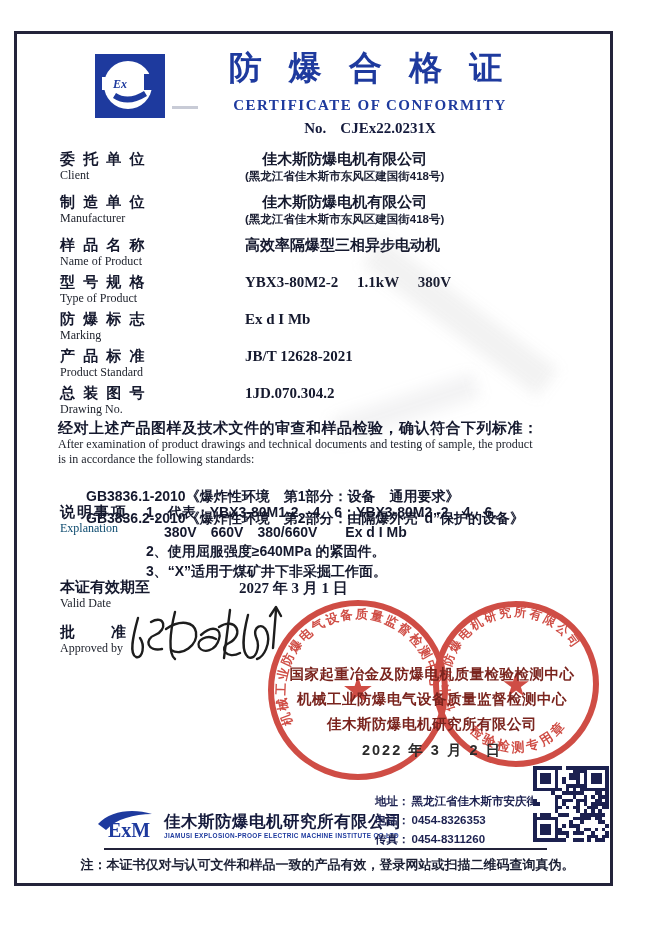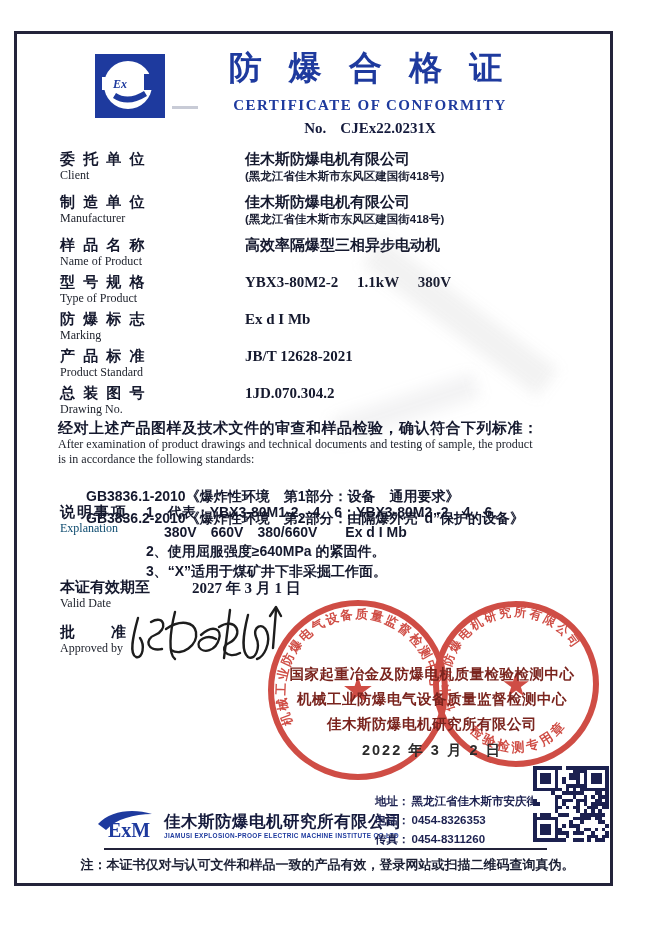--- a/index.html
+++ b/index.html
@@ -20,39 +20,39 @@
 
   
   .fields{position:absolute;left:60px;top:150px;width:545px;}
   .row{display:flex;align-items:flex-start;}
   .row.tall{margin-bottom:9px;}
   .row.short{margin-bottom:5px;}
   .lbl{width:185px;flex:none;}
   .lbl .zh{font-size:15px;font-weight:bold;letter-spacing:2px;line-height:18px;color:#15192e;}
   .lbl .en{font-size:12px;line-height:14px;color:#20242e;font-family:"Liberation Serif","DejaVu Serif",serif;}
   .val .v1{font-size:15px;font-weight:bold;line-height:18px;color:#15192e;
-           font-family:"Liberation Serif","Liberation Sans",serif;}
+           font-family:"Liberation Serif","Liberation Sans",serif;text-align:center;}
   .val .v2{font-size:11.5px;font-weight:bold;line-height:15px;color:#1b1f33;margin-top:1px;}
 
   
   .statement{position:absolute;left:58px;top:418px;width:550px;}
   .statement .zh{font-size:15px;font-weight:bold;letter-spacing:.5px;line-height:19px;color:#15192e;}
   .statement .en{font-size:12px;line-height:14.5px;color:#20242e;
                  font-family:"Liberation Serif","DejaVu Serif",serif;}
   .statement .std{font-size:14px;font-weight:bold;line-height:22px;color:#15192e;padding-left:28px;margin-top:19px;}
 
   
   .explain{position:absolute;left:60px;top:503px;width:548px;display:flex;}
   .explain .lbl{width:70px;}
   .explain .body{margin-left:16px;}
   .explain .line{font-size:14px;font-weight:bold;line-height:19.5px;color:#15192e;}
   .explain .line.indent{padding-left:18px;}
 
   
-  .valid{position:absolute;left:60px;top:578px;display:flex;align-items:flex-start;}
+  .valid{position:absolute;left:60px;top:578px;display:flex;align-items:flex-start;gap:47px;}
   .valid .zh{font-size:15px;font-weight:bold;color:#15192e;line-height:18px;}
   .valid .en{font-size:12px;color:#20242e;font-family:"Liberation Serif","DejaVu Serif",serif;}
   .valid .value{font-size:15px;font-weight:bold;margin-left:42px;margin-top:1px;color:#15192e;
                 font-family:"Liberation Serif","Liberation Sans",serif;}
   .approve{position:absolute;left:60px;top:623px;}
   .approve .zh{font-size:15px;font-weight:bold;letter-spacing:2px;color:#15192e;line-height:18px;}
   .approve .en{font-size:12px;color:#20242e;font-family:"Liberation Serif","DejaVu Serif",serif;}
   .signature{position:absolute;left:118px;top:602px;}
 
   

